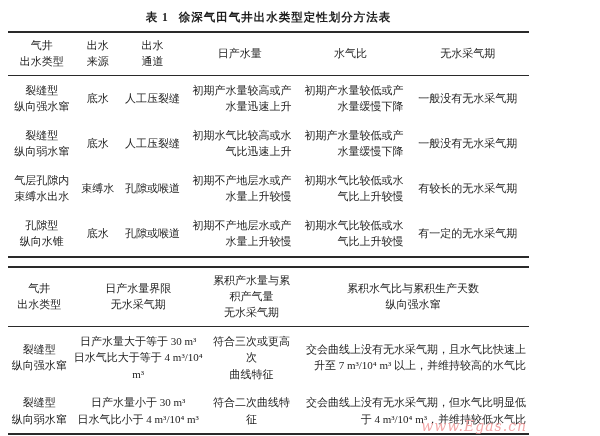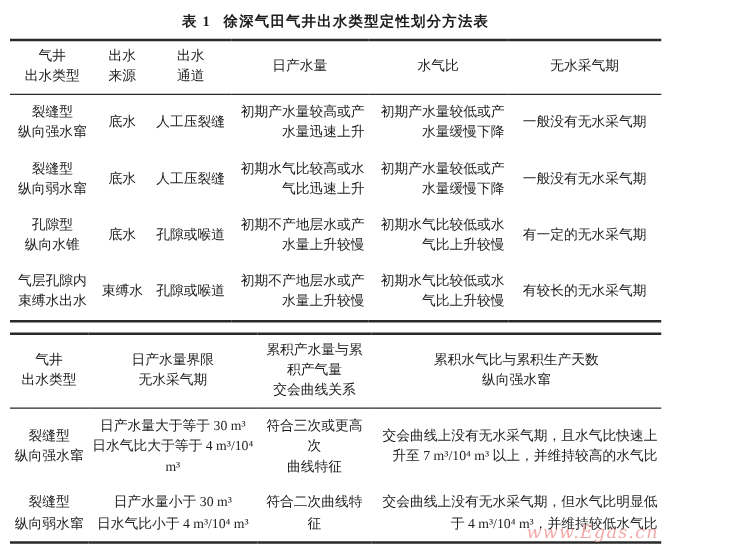--- a/index.html
+++ b/index.html
@@ -119,56 +119,56 @@
       <tr>
         <td class="c">裂缝型
 纵向弱水窜</td>
         <td class="c">底水</td>
         <td class="c">人工压裂缝</td>
         <td class="l">初期水气比较高或水气比迅速上升</td>
         <td class="l">初期产水量较低或产水量缓慢下降</td>
         <td class="c">一般没有无水采气期</td>
       </tr>
       <tr>
+        <td class="c">气层孔隙内
+束缚水出水</td>
+        <td class="c">束缚水</td>
+        <td class="c">孔隙或喉道</td>
+        <td class="l">初期不产地层水或产水量上升较慢</td>
+        <td class="l">初期水气比较低或水气比上升较慢</td>
+        <td class="c">有较长的无水采气期</td>
+      </tr>
+      <tr>
         <td class="c">孔隙型
 纵向水锥</td>
         <td class="c">底水</td>
         <td class="c">孔隙或喉道</td>
         <td class="l">初期不产地层水或产水量上升较慢</td>
         <td class="l">初期水气比较低或水气比上升较慢</td>
         <td class="c">有一定的无水采气期</td>
-      </tr>
-      <tr>
-        <td class="c">气层孔隙内
-束缚水出水</td>
-        <td class="c">束缚水</td>
-        <td class="c">孔隙或喉道</td>
-        <td class="l">初期不产地层水或产水量上升较慢</td>
-        <td class="l">初期水气比较低或水气比上升较慢</td>
-        <td class="c">有较长的无水采气期</td>
       </tr>
     </tbody>
   </table>
 
 
   <table class="t2">
     <colgroup>
         <col class="c1">
         <col class="c2">
         <col class="c3">
         <col class="c4">
       </colgroup>
     <thead>
       <tr>
         <th>气井
 出水类型</th>
         <th>日产水量界限
 无水采气期</th>
         <th>累积产水量与累积产气量
-交会曲线关系</th>
+无水采气期</th>
         <th>累积水气比与累积生产天数
 纵向强水窜</th>
       </tr>
     </thead>
     <tbody>
       <tr>
         <td class="c">裂缝型
 纵向强水窜</td>
         <td class="c">日产水量大于等于 30 m³
 日水气比大于等于 4 m³/10⁴ m³</td>

